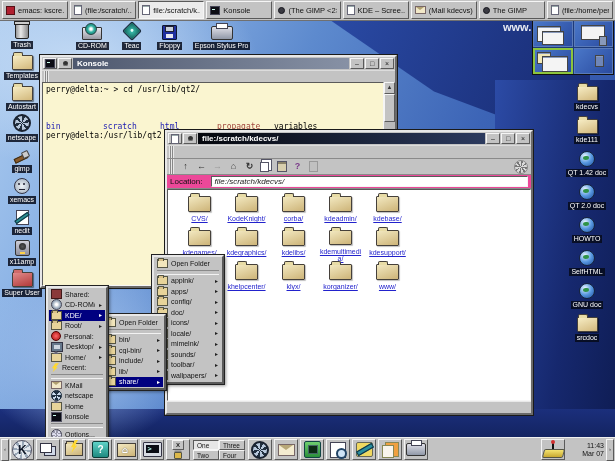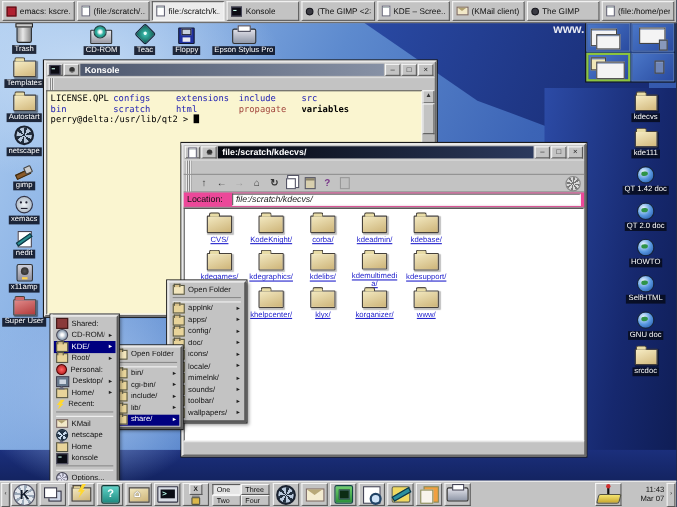--- a/index.html
+++ b/index.html
@@ -96,21 +96,21 @@
   .grip{width:5px;align-self:stretch;margin-right:3px;flex:none;
     background:repeating-linear-gradient(90deg,#e8e8e8 0 1px,#888 1px 2px);}
   .mtxt{padding:0 6px;cursor:default;}
   
   #konsole{left:40px;top:55px;width:357px;height:233px;z-index:4;}
   #term-wrap{position:absolute;left:0;top:25px;right:0;bottom:0;display:flex;}
   #term{flex:1;background:#faf5d0;border:1px solid;border-color:#5a5a5a #f5f5f5 #f5f5f5 #5a5a5a;
     padding:2px 3px;overflow:hidden;font:8px/9.5px "DejaVu Sans Mono",monospace;color:#000;}
   .tline{white-space:pre;}
   .tcol{display:inline-block;width:57px;}
-  .ck{color:#000;} .cb{color:#2020b2;} .cr{color:#a1453c;} .ckb{color:#000;font-weight:bold;}
+  .ck{color:#000;} .cb{color:#2020b2;} .cr{color:#a1453c;} .ckb{color:#000;font-weight:normal;margin-top:27px;}
   #cursor{display:inline-block;width:5px;height:8px;background:#000;vertical-align:-1px;}
   .vscroll{width:11px;flex:none;background:#b9b9b9;display:flex;flex-direction:column;}
   .sarr{height:10px;background:#c3c3c3;border:1px solid;border-color:#f5f5f5 #5a5a5a #5a5a5a #f5f5f5;
     font-size:6px;line-height:8px;text-align:center;color:#333;}
   .sthumb{height:26px;background:#c3c3c3;border:1px solid;border-color:#f5f5f5 #5a5a5a #5a5a5a #f5f5f5;}
   .sfill{flex:1;}
   
   #kfm{left:165px;top:130px;width:368px;height:285px;z-index:10;display:flex;flex-direction:column;}
   #kfm .menubar{height:12px;}
   #kfm-toolbar{display:flex;align-items:center;height:15px;background:#c3c3c3;border-bottom:1px solid #8a8a8a;padding-left:2px;gap:1px;}
@@ -257,21 +257,21 @@
       <button class="tkbtn">
         <span class="islot ic-gimpdot"></span>
         <span class="tklabel">(The GIMP &lt;2&gt;)</span>
       </button>
       <button class="tkbtn">
         <span class="islot ic-doc"></span>
         <span class="tklabel">KDE – Scree...</span>
       </button>
       <button class="tkbtn">
         <span class="islot ic-mail"></span>
-        <span class="tklabel">(KMail client)</span>
+        <span class="tklabel">(Mail kdecvs)</span>
       </button>
       <button class="tkbtn">
         <span class="islot ic-gimpdot"></span>
         <span class="tklabel">The GIMP</span>
       </button>
       <button class="tkbtn">
         <span class="islot ic-doc"></span>
         <span class="tklabel">(file:/home/perr...</span>
       </button>
     </div>
@@ -404,21 +404,21 @@
     <div class="menubar">
 
       <span class="grip" style="order:-1;"></span>
     <span class="mtxt"></span>
         <span class="mtxt"></span>
         <span class="mtxt"></span>
         <span class="mtxt"></span>
       </div>
     <div id="term-wrap">
       <div id="term">
-        <div class="tline"><span class="tcol ck">LICENSE.QPL</span><span class="tcol cb">configs</span><span class="tcol cb">extensions</span><span class="tcol cb">include</span><span class="tcol cb">src</span></div>
+        <div class="tline"><span class="ck">perry@delta:~ &gt; cd /usr/lib/qt2/</span></div>
         <div class="tline"><span class="tcol cb">bin</span><span class="tcol cb">scratch</span><span class="tcol cb">html</span><span class="tcol cr">propagate</span><span class="tcol ckb">variables</span></div>
         <div class="tline"><span class="ck">perry@delta:/usr/lib/qt2 &gt; </span><span id="cursor"></span></div>
       </div>
       <div class="vscroll">
         <div class="sarr">▲</div>
         <div class="sthumb"></div>
         <div class="sfill"></div>
         <div class="sarr">▼</div>
       </div>
     </div>

